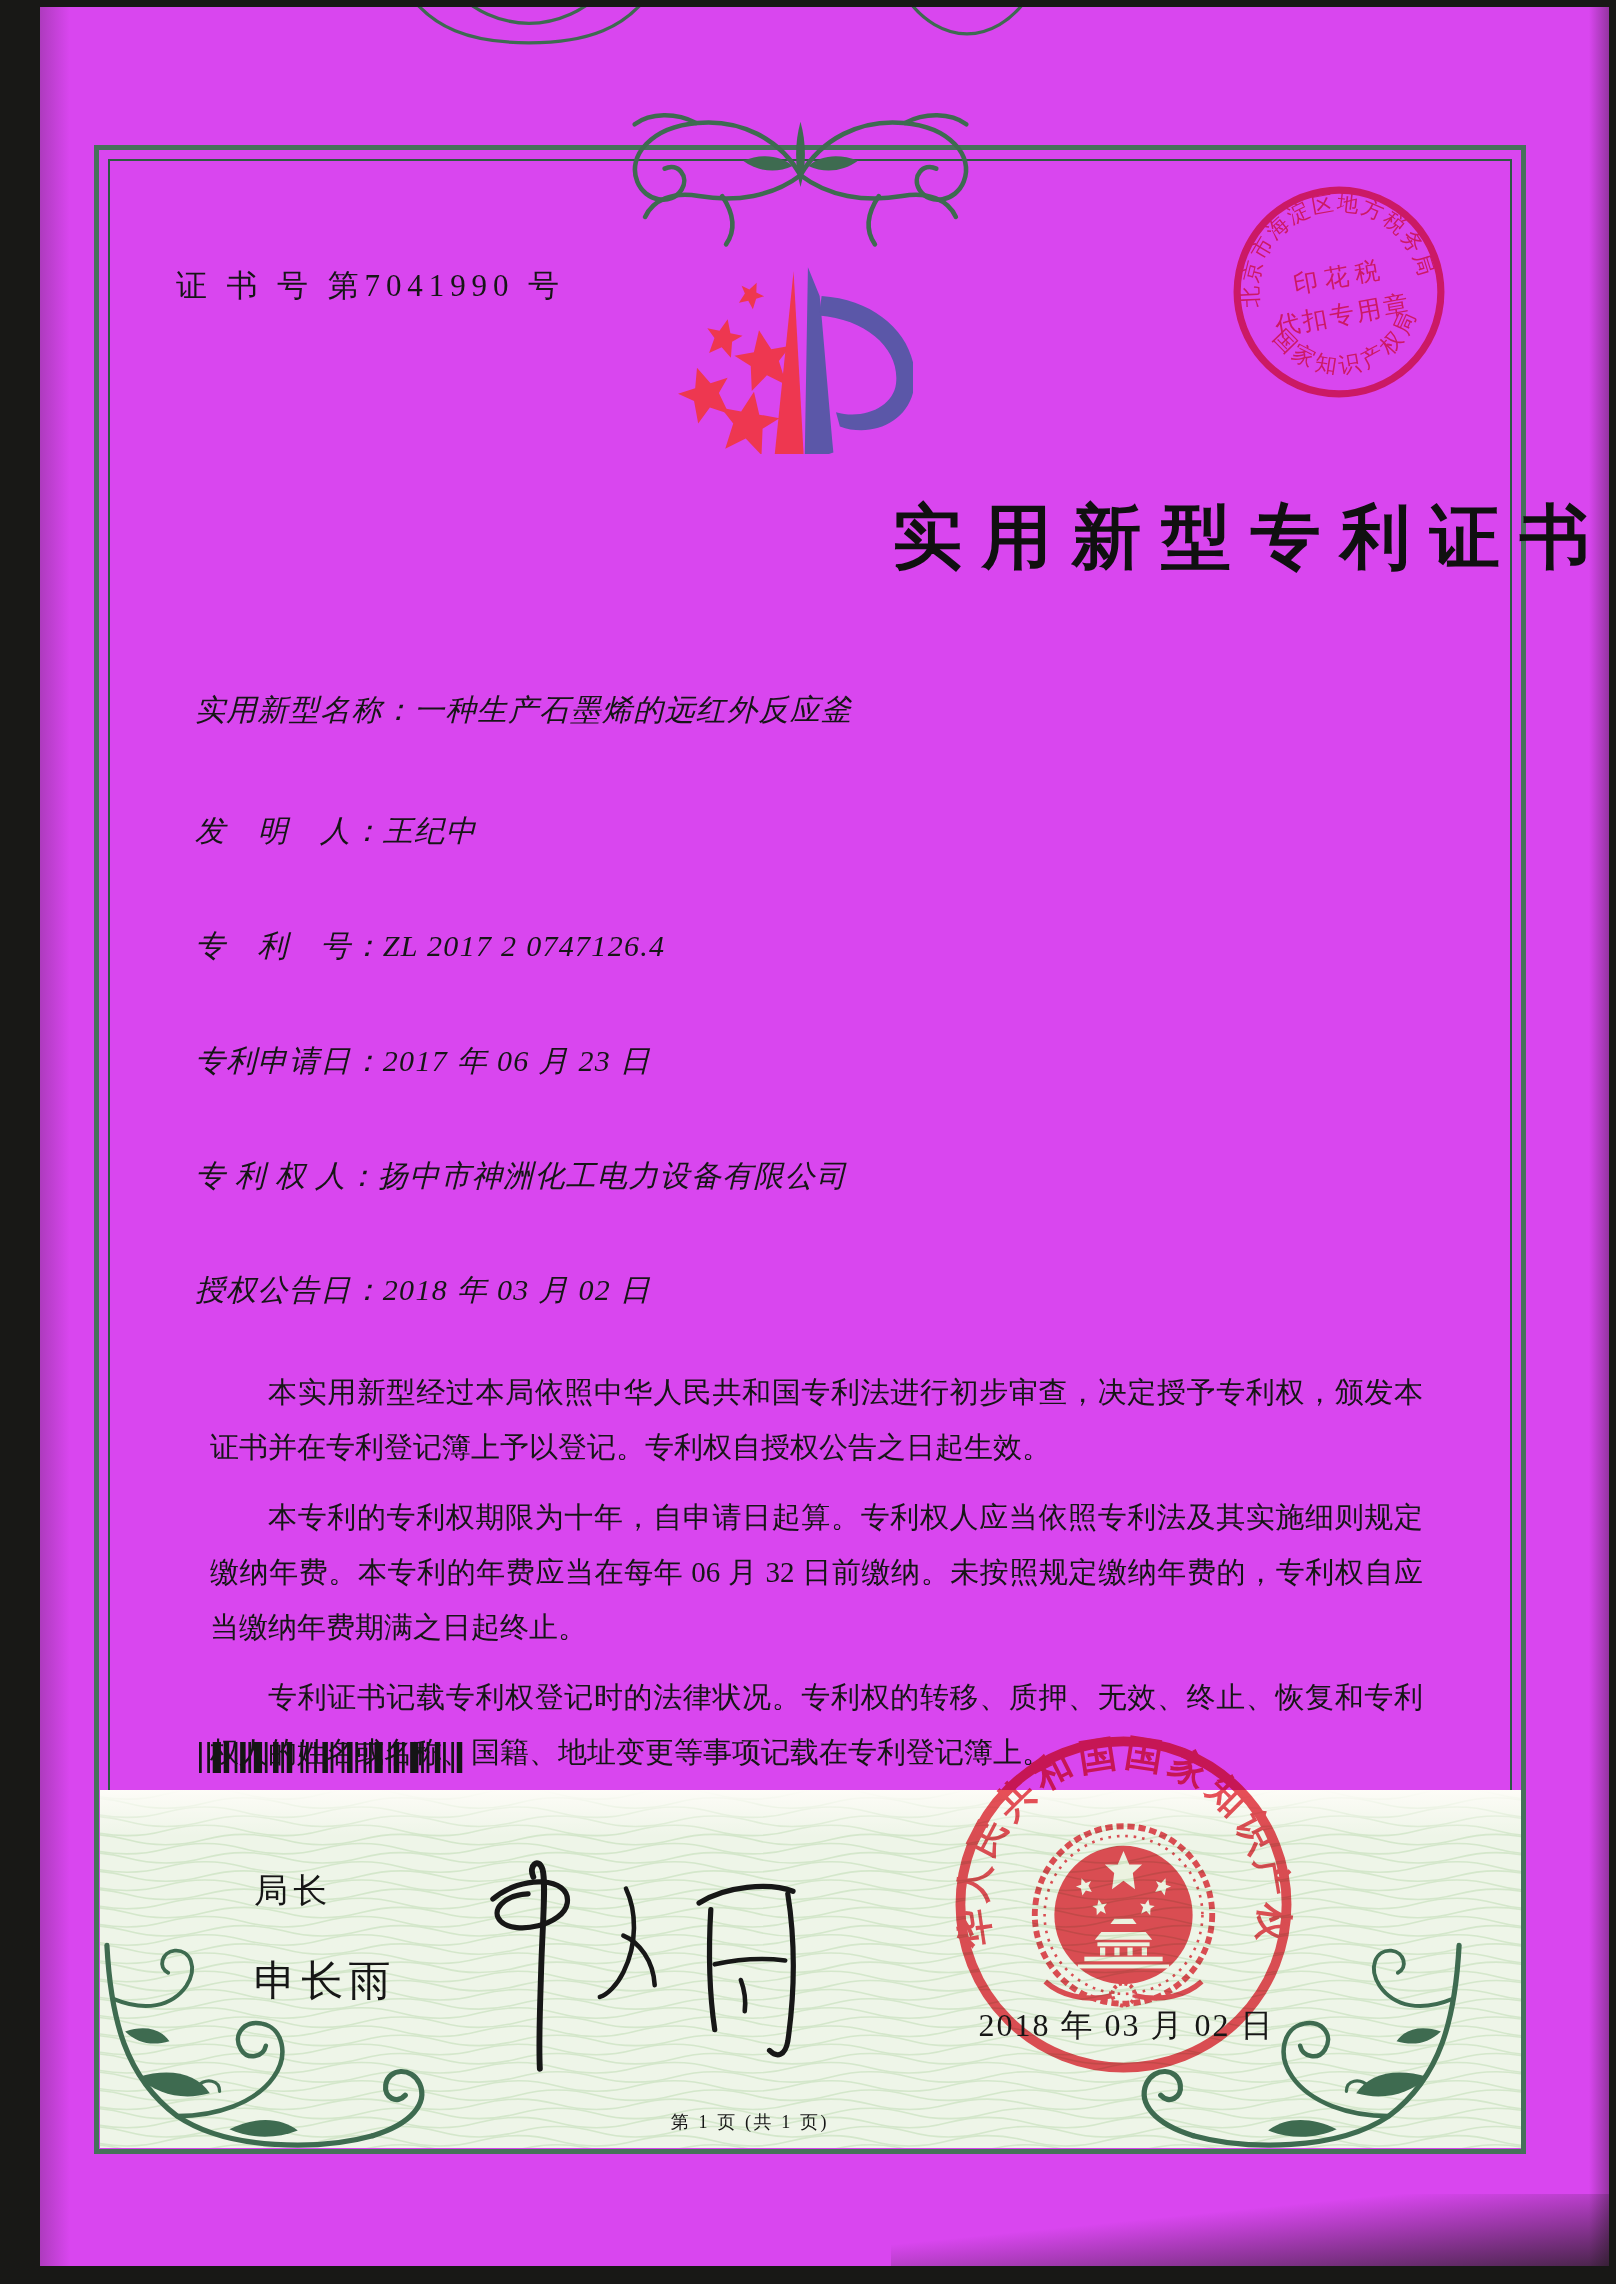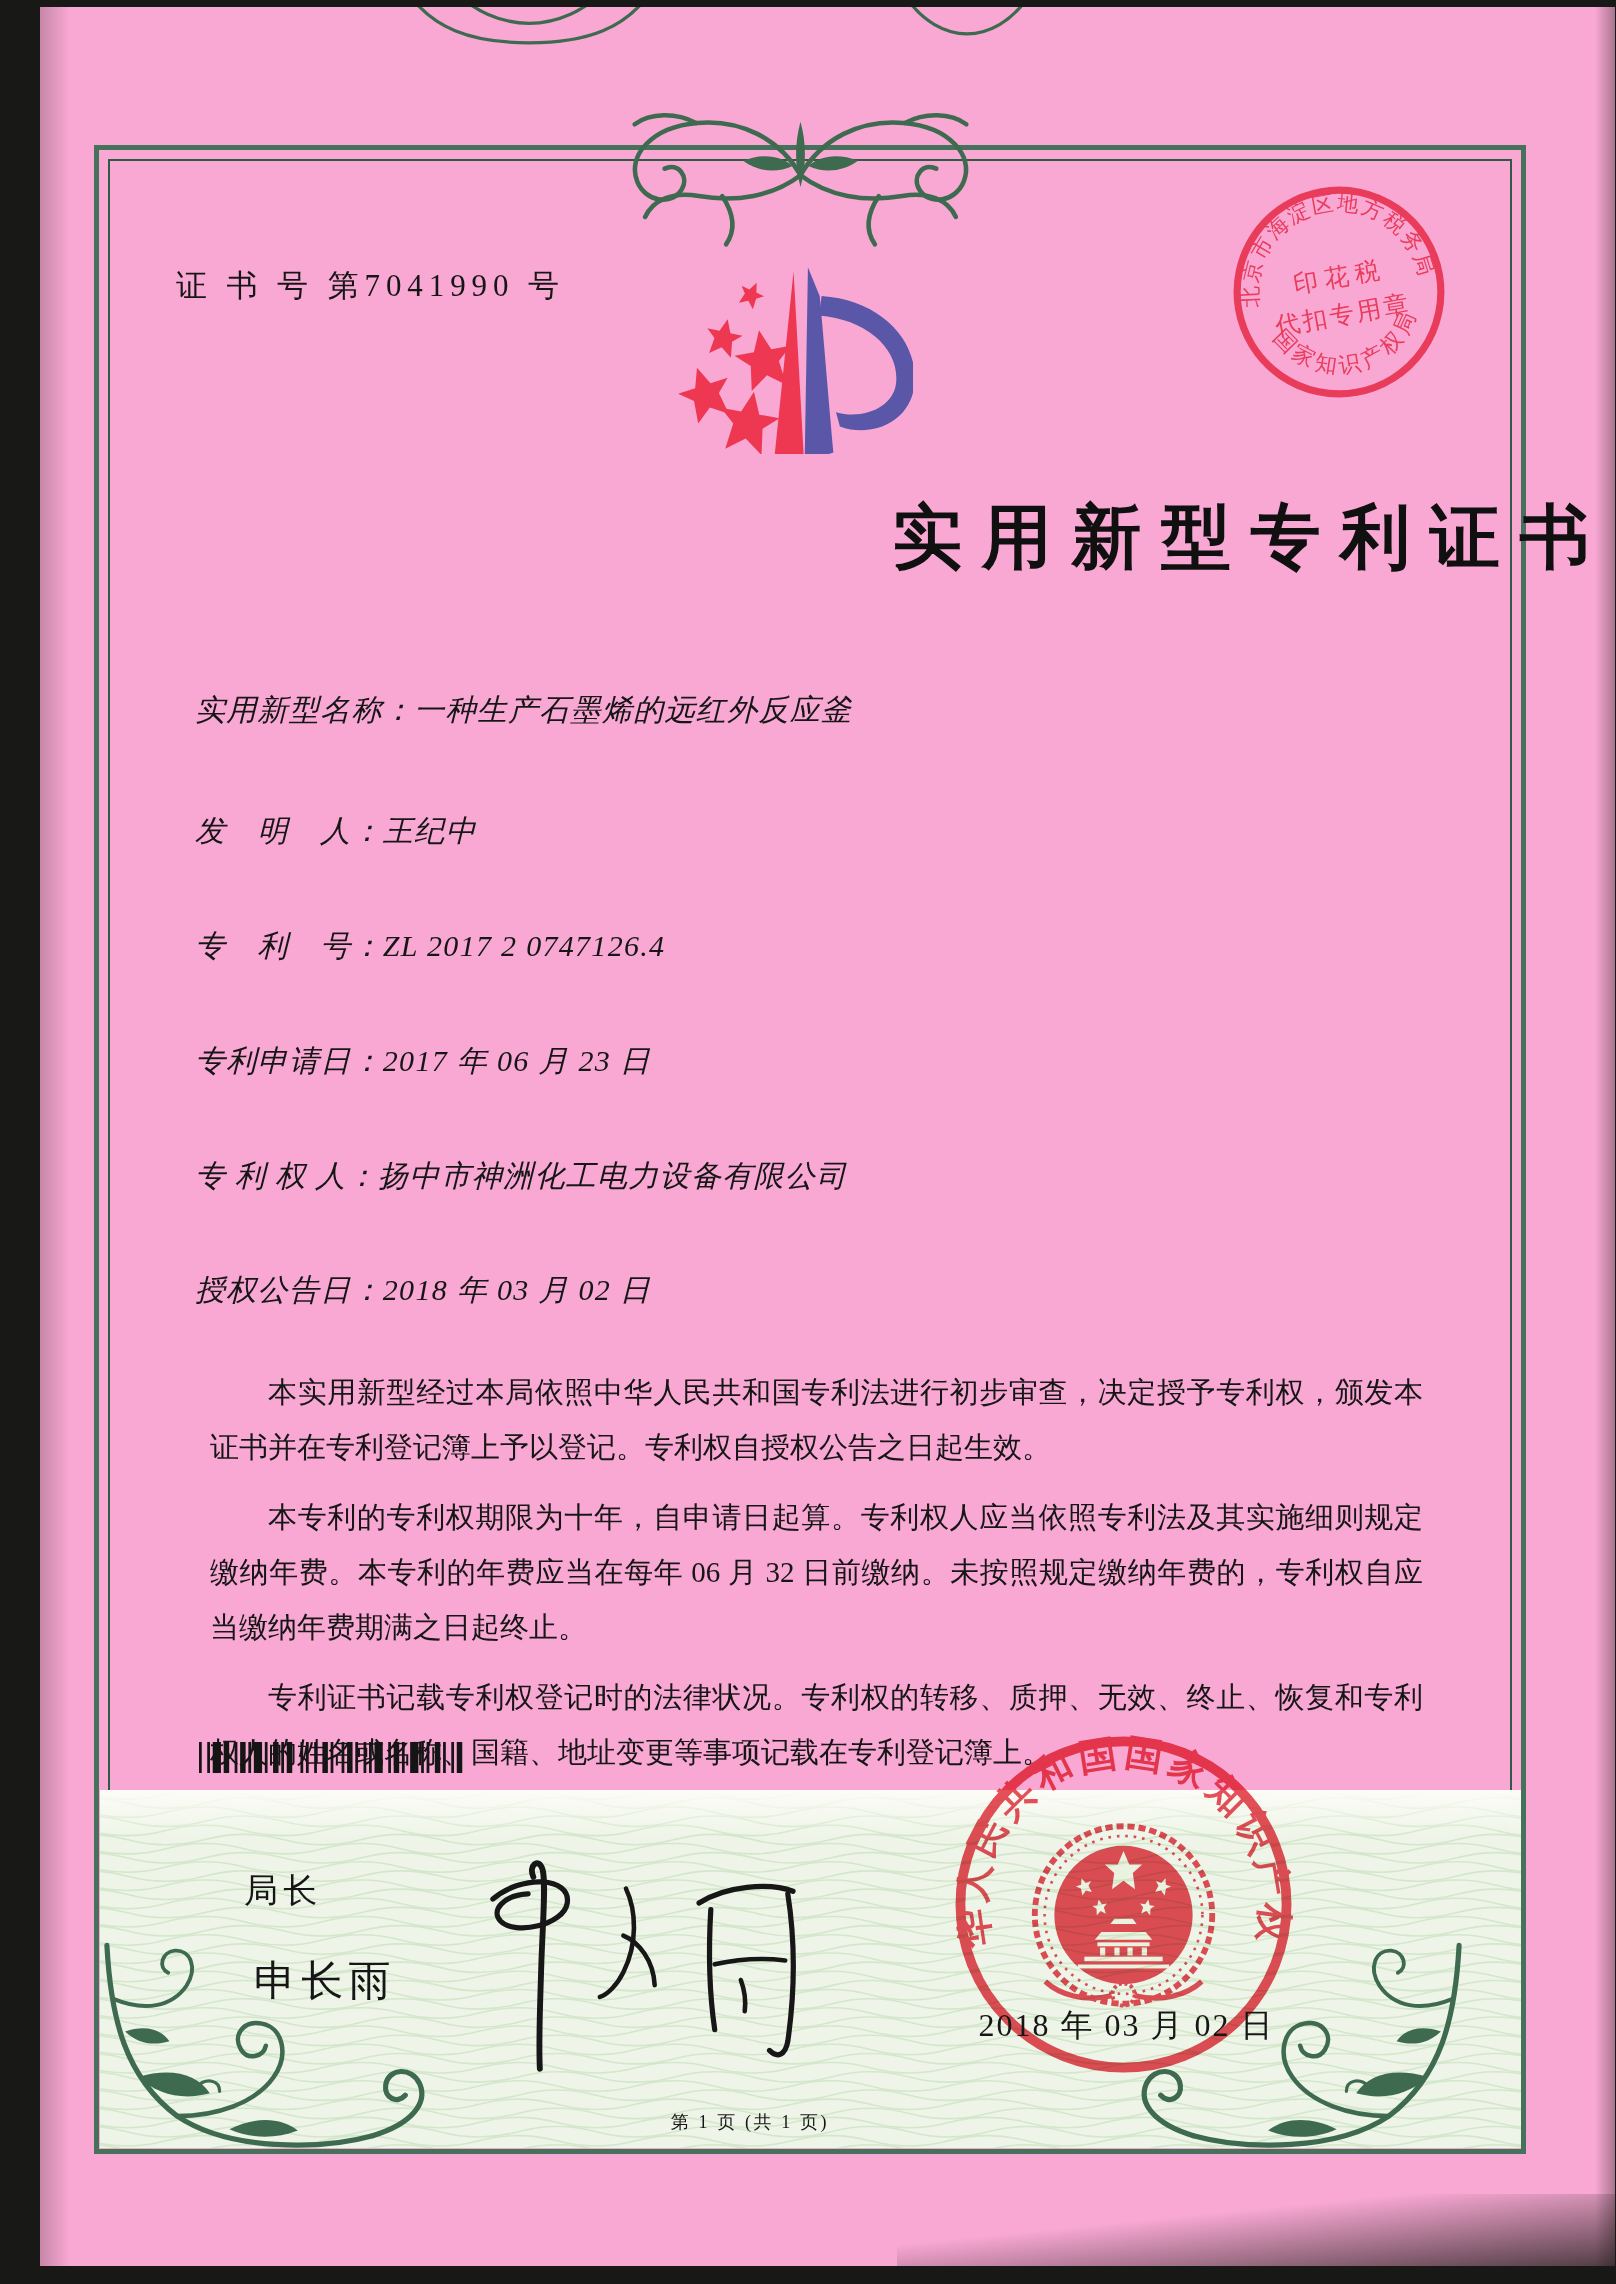--- a/index.html
+++ b/index.html
@@ -1,18 +1,18 @@
 <!DOCTYPE html>
 <html style="font-size:10.4px"><head>
 <meta charset="utf-8">
 <style>
   html,body{margin:0;padding:0;background:#181816;}
   .stage{position:relative;width:1616px;height:2284px;background:#181816;overflow:hidden;
          font-family:"Liberation Serif","DejaVu Serif",serif;}
-  .paper{position:absolute;left:40px;top:6.5px;width:1569px;height:2259px;background:#f9a8d4;overflow:hidden;padding-left:6px;}
+  .paper{position:absolute;left:40px;top:6.5px;width:1569px;height:2259px;background:#d946ef;overflow:hidden;}
   .gutter-shadow{position:absolute;left:0;top:0;width:30px;height:100%;
       background:linear-gradient(90deg,rgba(20,20,16,.22),rgba(20,20,16,0));pointer-events:none;}
   .right-shadow{position:absolute;right:0;top:0;width:19.6px;height:100%;
       background:linear-gradient(270deg,rgba(20,20,16,.35),rgba(20,20,16,0));pointer-events:none;}
   .bottom-shadow{position:absolute;right:0;bottom:0;width:718px;height:72px;
       background:linear-gradient(to top left,rgba(25,25,20,.75),rgba(25,25,20,0) 65%);pointer-events:none;}
 
   .frame{position:absolute;left:54px;top:138px;width:1432px;height:2009px;
       border:5.9px solid #46715a;box-sizing:border-box;}
   .frame-inner{position:absolute;left:9px;top:9px;right:9px;bottom:9px;
@@ -26,21 +26,21 @@
   .corner-br{transform:scaleX(-1);}
 
   .txt{position:absolute;color:#161616;white-space:pre;}
   .cert-no{left:136px;top:258px;font-size:31px;letter-spacing:5.9px;}
   .title{left:0;top:484px;width:1569px;text-align:right;font-size:70px;font-weight:700;
          letter-spacing:19.6px;text-indent:19.6px;color:#101010;}
   .fld{left:155px;font-size:30px;letter-spacing:1.3px;font-style:italic;}
   .paras{position:absolute;left:155px;top:1343px;width:1243px;font-size:29px;line-height:55px;
          color:#161616;text-align:justify;}
   .paras p{margin:15px;text-indent:2em;}
-  .director-title{left:204px;top:1861px;font-size:34px;letter-spacing:5.2px;}
+  .director-title{left:214px;top:1861px;font-size:34px;letter-spacing:5.2px;}
   .director-name{left:214px;top:1946px;font-size:42px;letter-spacing:5.2px;}
   .seal-date{left:917px;top:1997px;width:339px;text-align:center;font-size:32px;letter-spacing:2px;z-index:6;}
   .footer{left:514px;top:2103px;width:392px;text-align:center;font-size:18px;letter-spacing:2.6px;}
 
   .barcode{position:absolute;left:159px;top:1735px;width:266px;height:31px;}
   .logo{position:absolute;left:625px;top:251px;width:248px;height:196px;}
   .tax-stamp{position:absolute;left:1188px;top:174px;width:222px;height:222px;
       transform:rotate(-10deg);opacity:.95;mix-blend-mode:multiply;}
   .big-seal{position:absolute;left:910px;top:1724px;width:347px;height:347px;
       opacity:.94;mix-blend-mode:multiply;z-index:5;}

